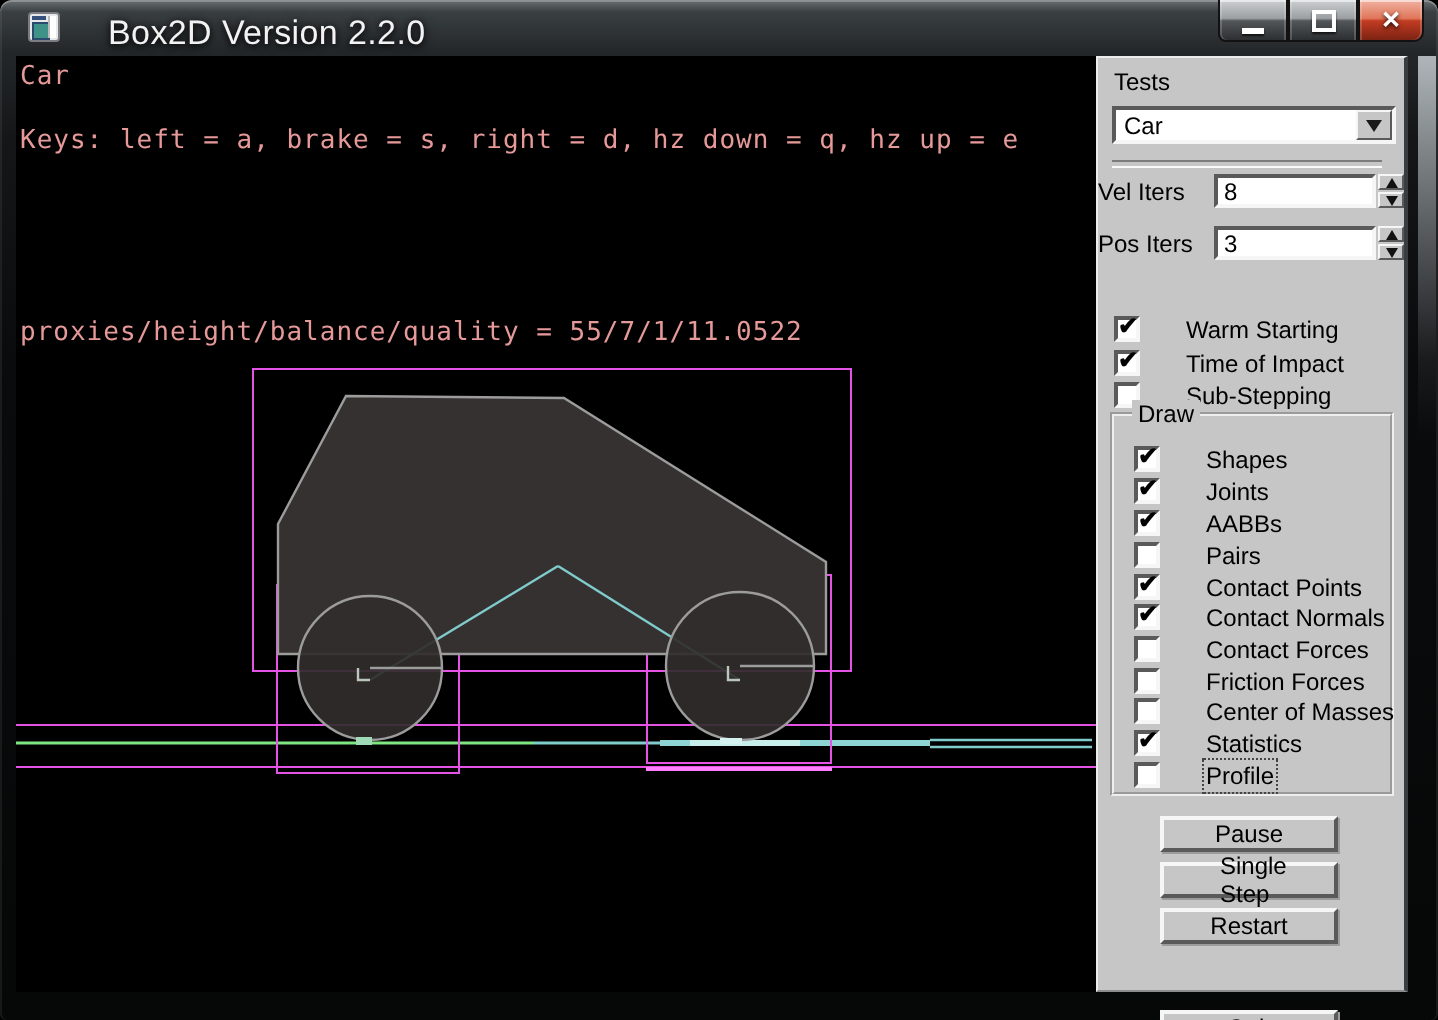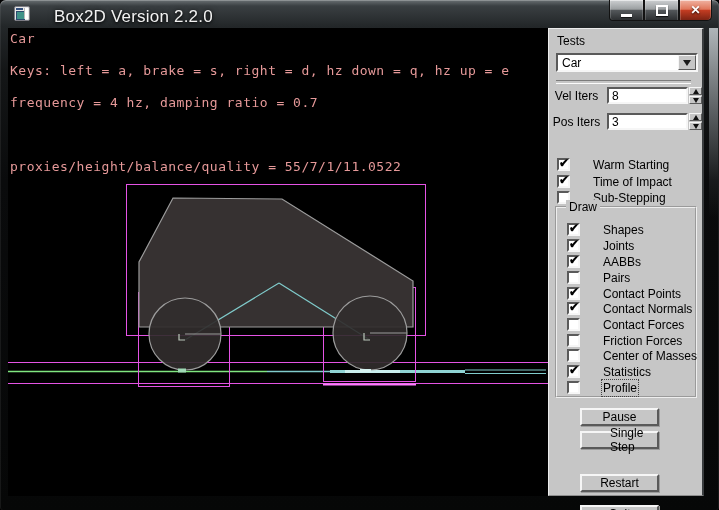--- a/index.html
+++ b/index.html
@@ -71,21 +71,21 @@
   .dropdown .val { position:absolute; left:4px; top:1px; font-size:12px; }
   .dropdown .arrowbtn {
     position:absolute; right:0; top:0; bottom:0; width:16px;
     border:1px solid; border-color:#f6f6f6 #5a5a5a #5a5a5a #f6f6f6; background:#c6c6c6;
     display:flex; align-items:center; justify-content:center;
   }
   .tri-down { width:0; height:0; border-left:4px solid transparent; border-right:4px solid transparent; border-top:6px solid #1a1a1a; }
   .separator { position:absolute; left:7px; width:135px; height:2px; border-top:1px solid #7c7c7c; border-bottom:1px solid #fbfbfb; }
 
   .spinrow { position:absolute; left:0; width:156px; height:17px; }
-  .spinrow .slabel { position:absolute; left:0; top:2px; width:55px; text-align:center; }
+  .spinrow .slabel { position:absolute; left:0; top:2px; width:55px; text-align:left; }
   .spinrow input {
     position:absolute; left:58px; top:0; width:81px; height:17px; box-sizing:border-box;
     border:2px solid; border-color:#5a5a5a #f6f6f6 #f6f6f6 #5a5a5a; background:#fff;
     font-family:"Liberation Sans", sans-serif; font-size:12px; padding:0 3px; color:#000;
   }
   .spinbtns { position:absolute; left:140px; top:0; width:13px; height:17px; }
   .spinbtns .sb {
     position:absolute; left:0; width:13px; height:8px; box-sizing:border-box;
     border:1px solid; border-color:#f6f6f6 #5a5a5a #5a5a5a #f6f6f6; background:#c6c6c6;
     display:flex; align-items:center; justify-content:center;
@@ -103,21 +103,21 @@
   .cblabel { position:absolute; left:36px; top:0; white-space:nowrap; }
   .cblabel.focused { outline:1px dotted #444; outline-offset:1px; }
 
   .group {
     position:absolute; left:6px; top:177px; width:142px; height:192px; box-sizing:border-box;
     border:2px groove #eeeeee;
   }
   .group-title { position:absolute; left:9px; top:-8px; background:#c6c6c6; padding:0 3px; font-size:12px; }
 
   .pbtn {
-    position:absolute; left:31px; width:79px; height:18px; box-sizing:border-box;
+    position:absolute; left:31px; width:89px; height:18px; box-sizing:border-box;
     border:2px solid; border-color:#f6f6f6 #5a5a5a #5a5a5a #f6f6f6; background:#c6c6c6;
     display:flex; align-items:center; justify-content:center; font-size:12px; color:#000;
     box-shadow:1px 1px 0 #9c9c9c;
   }
 </style>
 </head>
 <body>
 
 <div class="win">
   <div class="right-sheen"></div>
@@ -138,21 +138,21 @@
         </div>
       <div class="wbtn closeb">
           <div class="glyph-close">✕</div>
         </div>
     </div>
   </div>
 
   <div class="glcanvas">
     <div class="gltext"><span>Car</span><br>
 <span>Keys: left = a, brake = s, right = d, hz down = q, hz up = e</span><br>
-<span>frequency = 4 hz, damping ratio = 0.7</span><br>
+<br>
 <br>
 <span>proxies/height/balance/quality = 55/7/1/11.0522</span></div>
 
     <svg class="scene" width="540" height="468">
 
       <line x1="0" y1="334.5" x2="540" y2="334.5" stroke="#e553e5" stroke-width="1"></line>
       <line x1="0" y1="355.5" x2="540" y2="355.5" stroke="#e553e5" stroke-width="1"></line>
 
       <line x1="0" y1="343.5" x2="259" y2="343.5" stroke="#80e680" stroke-width="1.5"></line>
       <line x1="259" y1="343.5" x2="322" y2="343.5" stroke="#80cccc" stroke-width="1.5"></line>
@@ -311,20 +311,20 @@
         </span>
       <span class="cblabel focused">Profile</span>
     </div>
 
     <div class="pbtn" style="top:379px;">
         <span>Pause</span>
       </div>
     <div class="pbtn" style="top:402px;padding-left:28px;">
         <span>Single Step</span>
       </div>
-    <div class="pbtn" style="top:425px;margin-top:20px;">
+    <div class="pbtn" style="top:425px;">
         <span>Restart</span>
       </div>
     <div class="pbtn" style="top:476px;">
         <span>Quit</span>
       </div>
   </div>
 </div>
 
 </body></html>

